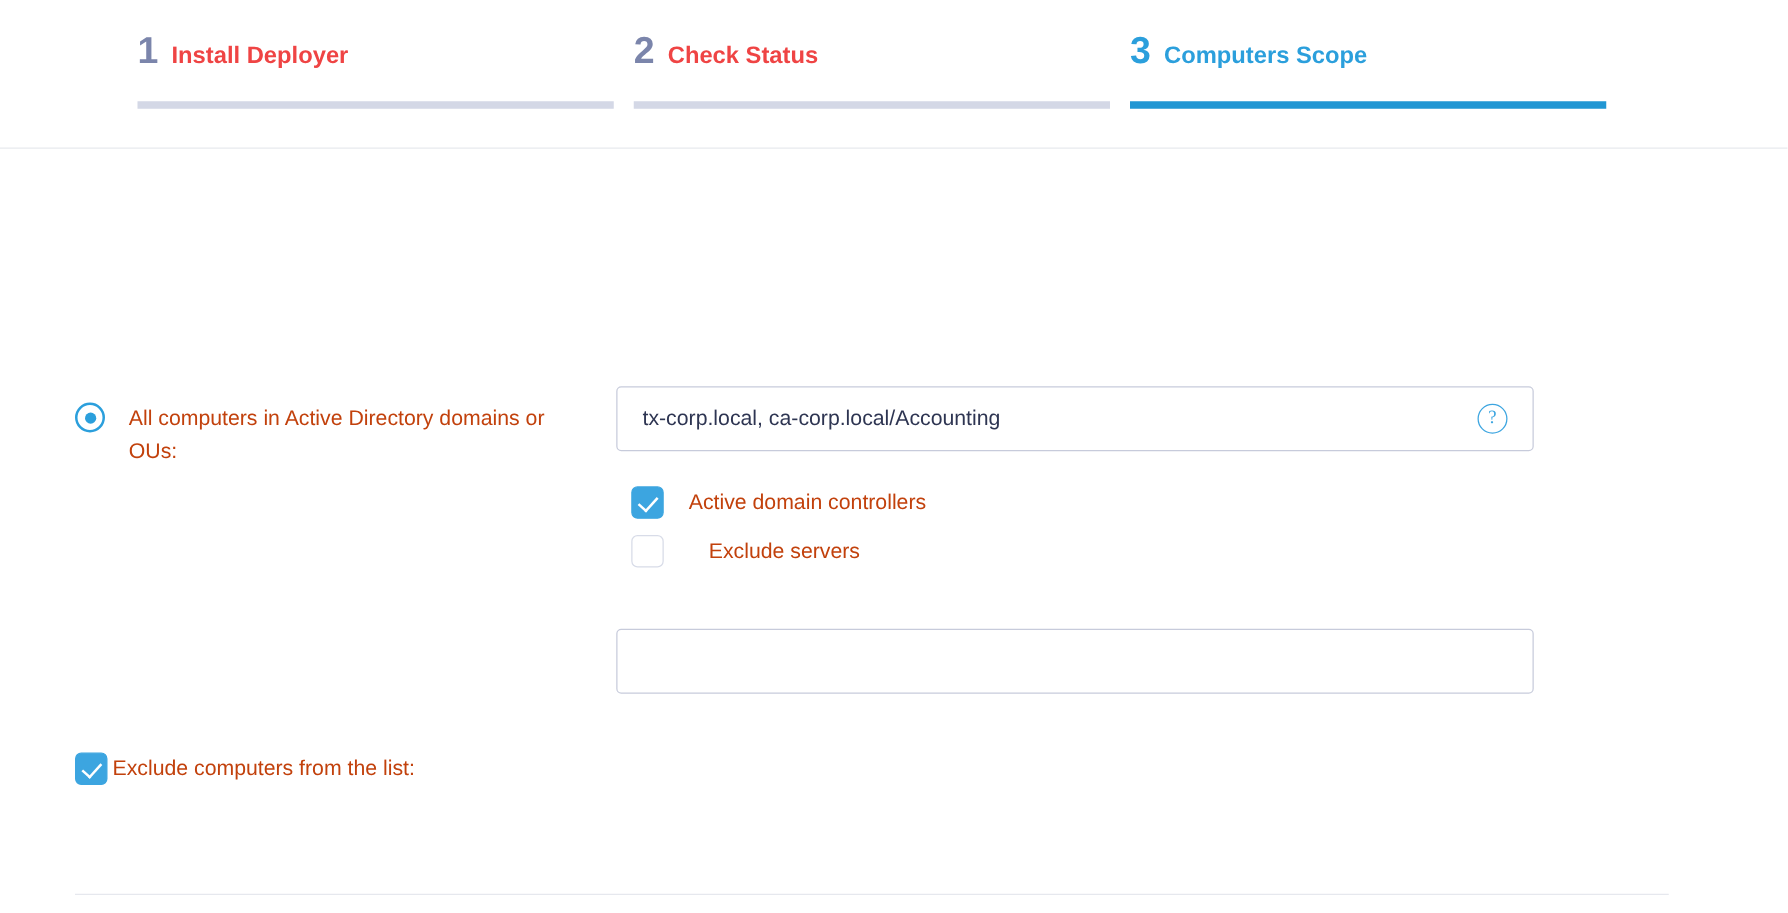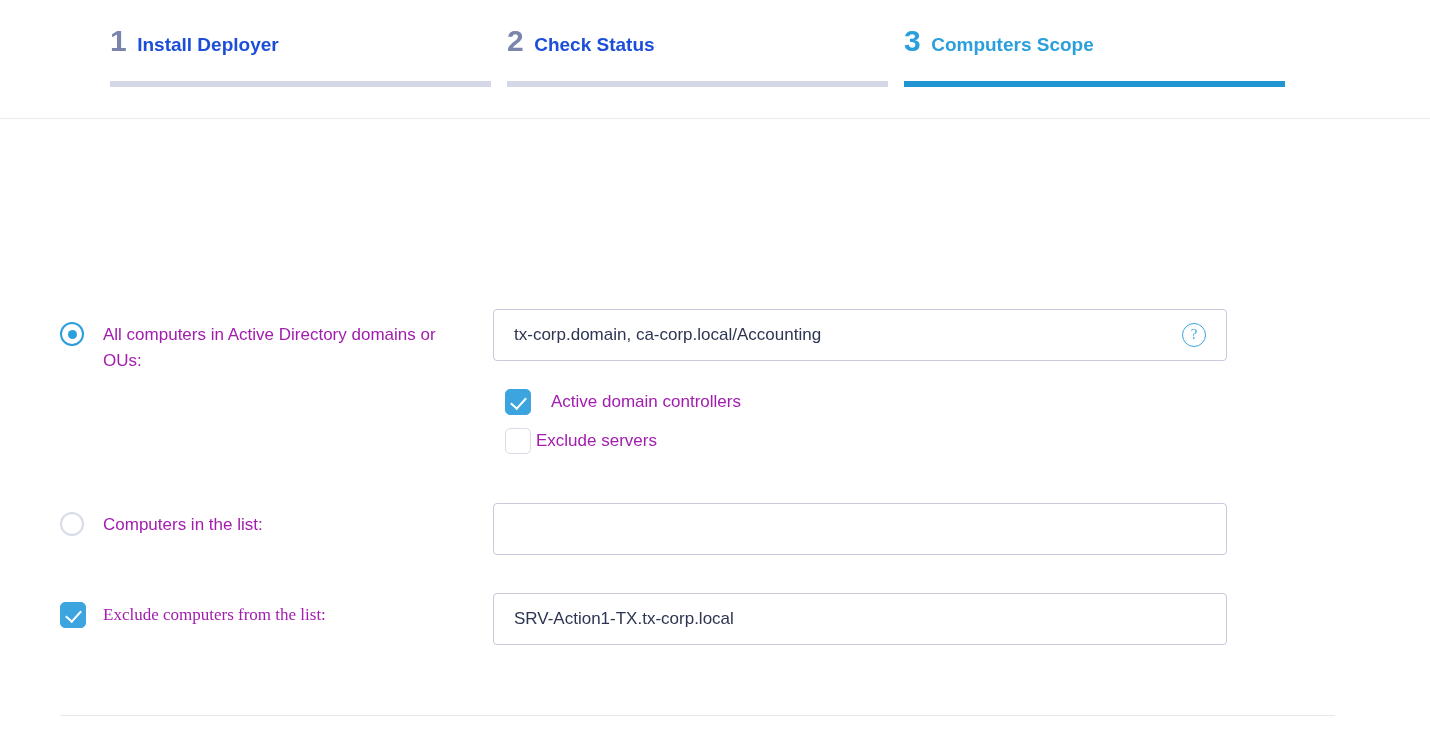--- a/index.html
+++ b/index.html
@@ -49,21 +49,21 @@
     font-size: 30px;
     font-weight: bold;
     line-height: 1;
     letter-spacing: -0.5px;
     color: #7b85ab;
   }
   .step-name {
     font-size: 19px;
     font-weight: bold;
     line-height: 1;
-    color: #1d4ed8;
+    color: #ef4444;
   }
   .step-bar {
     position: absolute;
     left: 0;
     bottom: 31px;
     height: 6px;
     width: 381px;
     background: #d4d8e6;
     border-radius: 0;
   }
@@ -143,21 +143,21 @@
     width: 7px;
     height: 13px;
     border: solid #ffffff;
     border-width: 0 2.6px 2.6px 0;
     transform: rotate(42deg);
   }
 
   .lbl {
     font-size: 17px;
     line-height: 26px;
-    color: #a21caf;
+    color: #c2410c;
     cursor: default;
   }
 
   
   .field {
     position: absolute;
     box-sizing: border-box;
     width: 734px;
     height: 52px;
     border: 1px solid #c7cbdb;
@@ -234,49 +234,42 @@
 
 <div class="content">
   <div class="form-area">
 
     <div class="row" style="left:60px; top:203px; width:420px;">
       <div class="radio checked"></div>
       <span class="lbl" style="margin-left:19px; width:370px;">All computers in Active Directory domains or OUs:</span>
     </div>
 
     <div class="field" style="left:493px; top:190px;">
-      <span class="field-text" title="tx-corp.local, ca-corp.local/Accounting">tx-corp.domain, ca-corp.local/Accounting</span>
+      <span class="field-text" title="tx-corp.local, ca-corp.local/Accounting">tx-corp.local, ca-corp.local/Accounting</span>
       <span class="help-icon">?</span>
     </div>
 
     <div class="row" style="left:505px; top:270px;">
       <div class="checkbox checked"></div>
       <span class="lbl" style="margin-left:20px;">Active domain controllers</span>
     </div>
 
     <div class="row" style="left:505px; top:309px;">
       <div class="checkbox"></div>
-      <span class="lbl" style="margin-left:5px;">Exclude servers</span>
-    </div>
-
-    <div class="row" style="left:60px; top:393px;">
-      <div class="radio"></div>
-      <span class="lbl" style="margin-left:19px;">Computers in the list:</span>
-    </div>
+      <span class="lbl" style="margin-left:36px;">Exclude servers</span>
+    </div>
+
 
     <div class="field" style="left:493px; top:384px;">
       <span class="field-text"></span>
     </div>
 
     <div class="row" style="left:60px; top:483px;">
       <div class="checkbox checked"></div>
-      <span class="lbl" style="margin-left:17px;font-family:Liberation Serif, serif;">Exclude computers from the list:</span>
-    </div>
-
-    <div class="field" style="left:493px; top:474px;">
-      <span class="field-text">SRV-Action1-TX.tx-corp.local</span>
-    </div>
+      <span class="lbl" style="margin-left:4px;">Exclude computers from the list:</span>
+    </div>
+
 
   </div>
 
   <div class="divider"></div>
 
 </div>
 
 </body></html>

